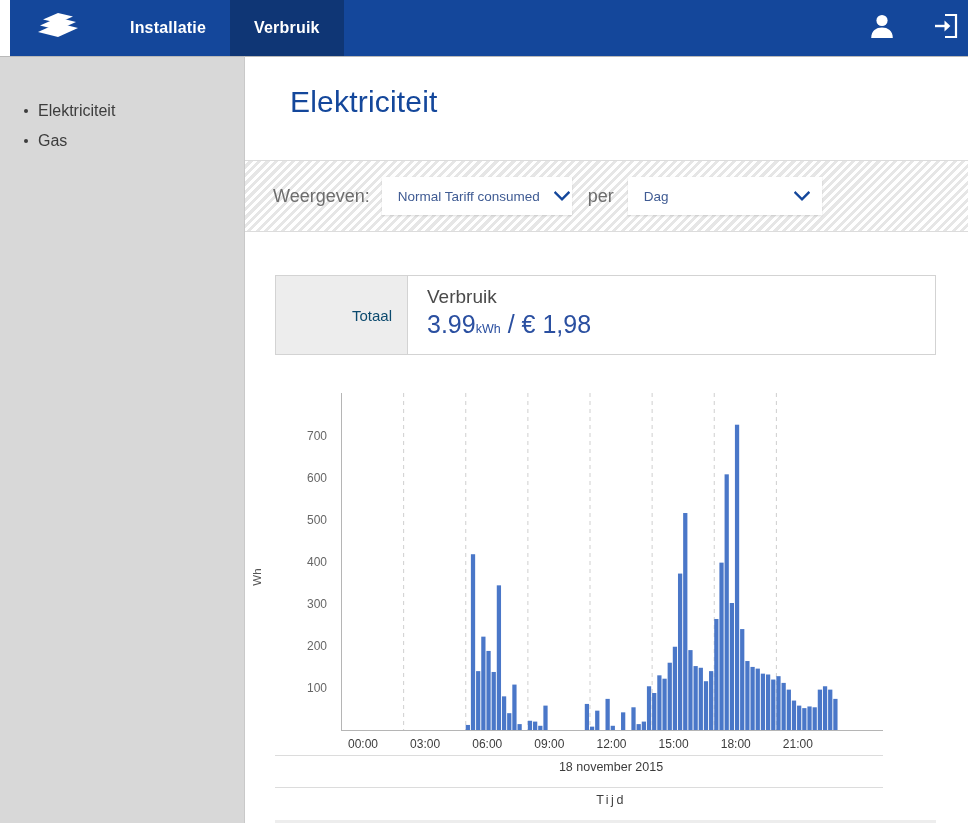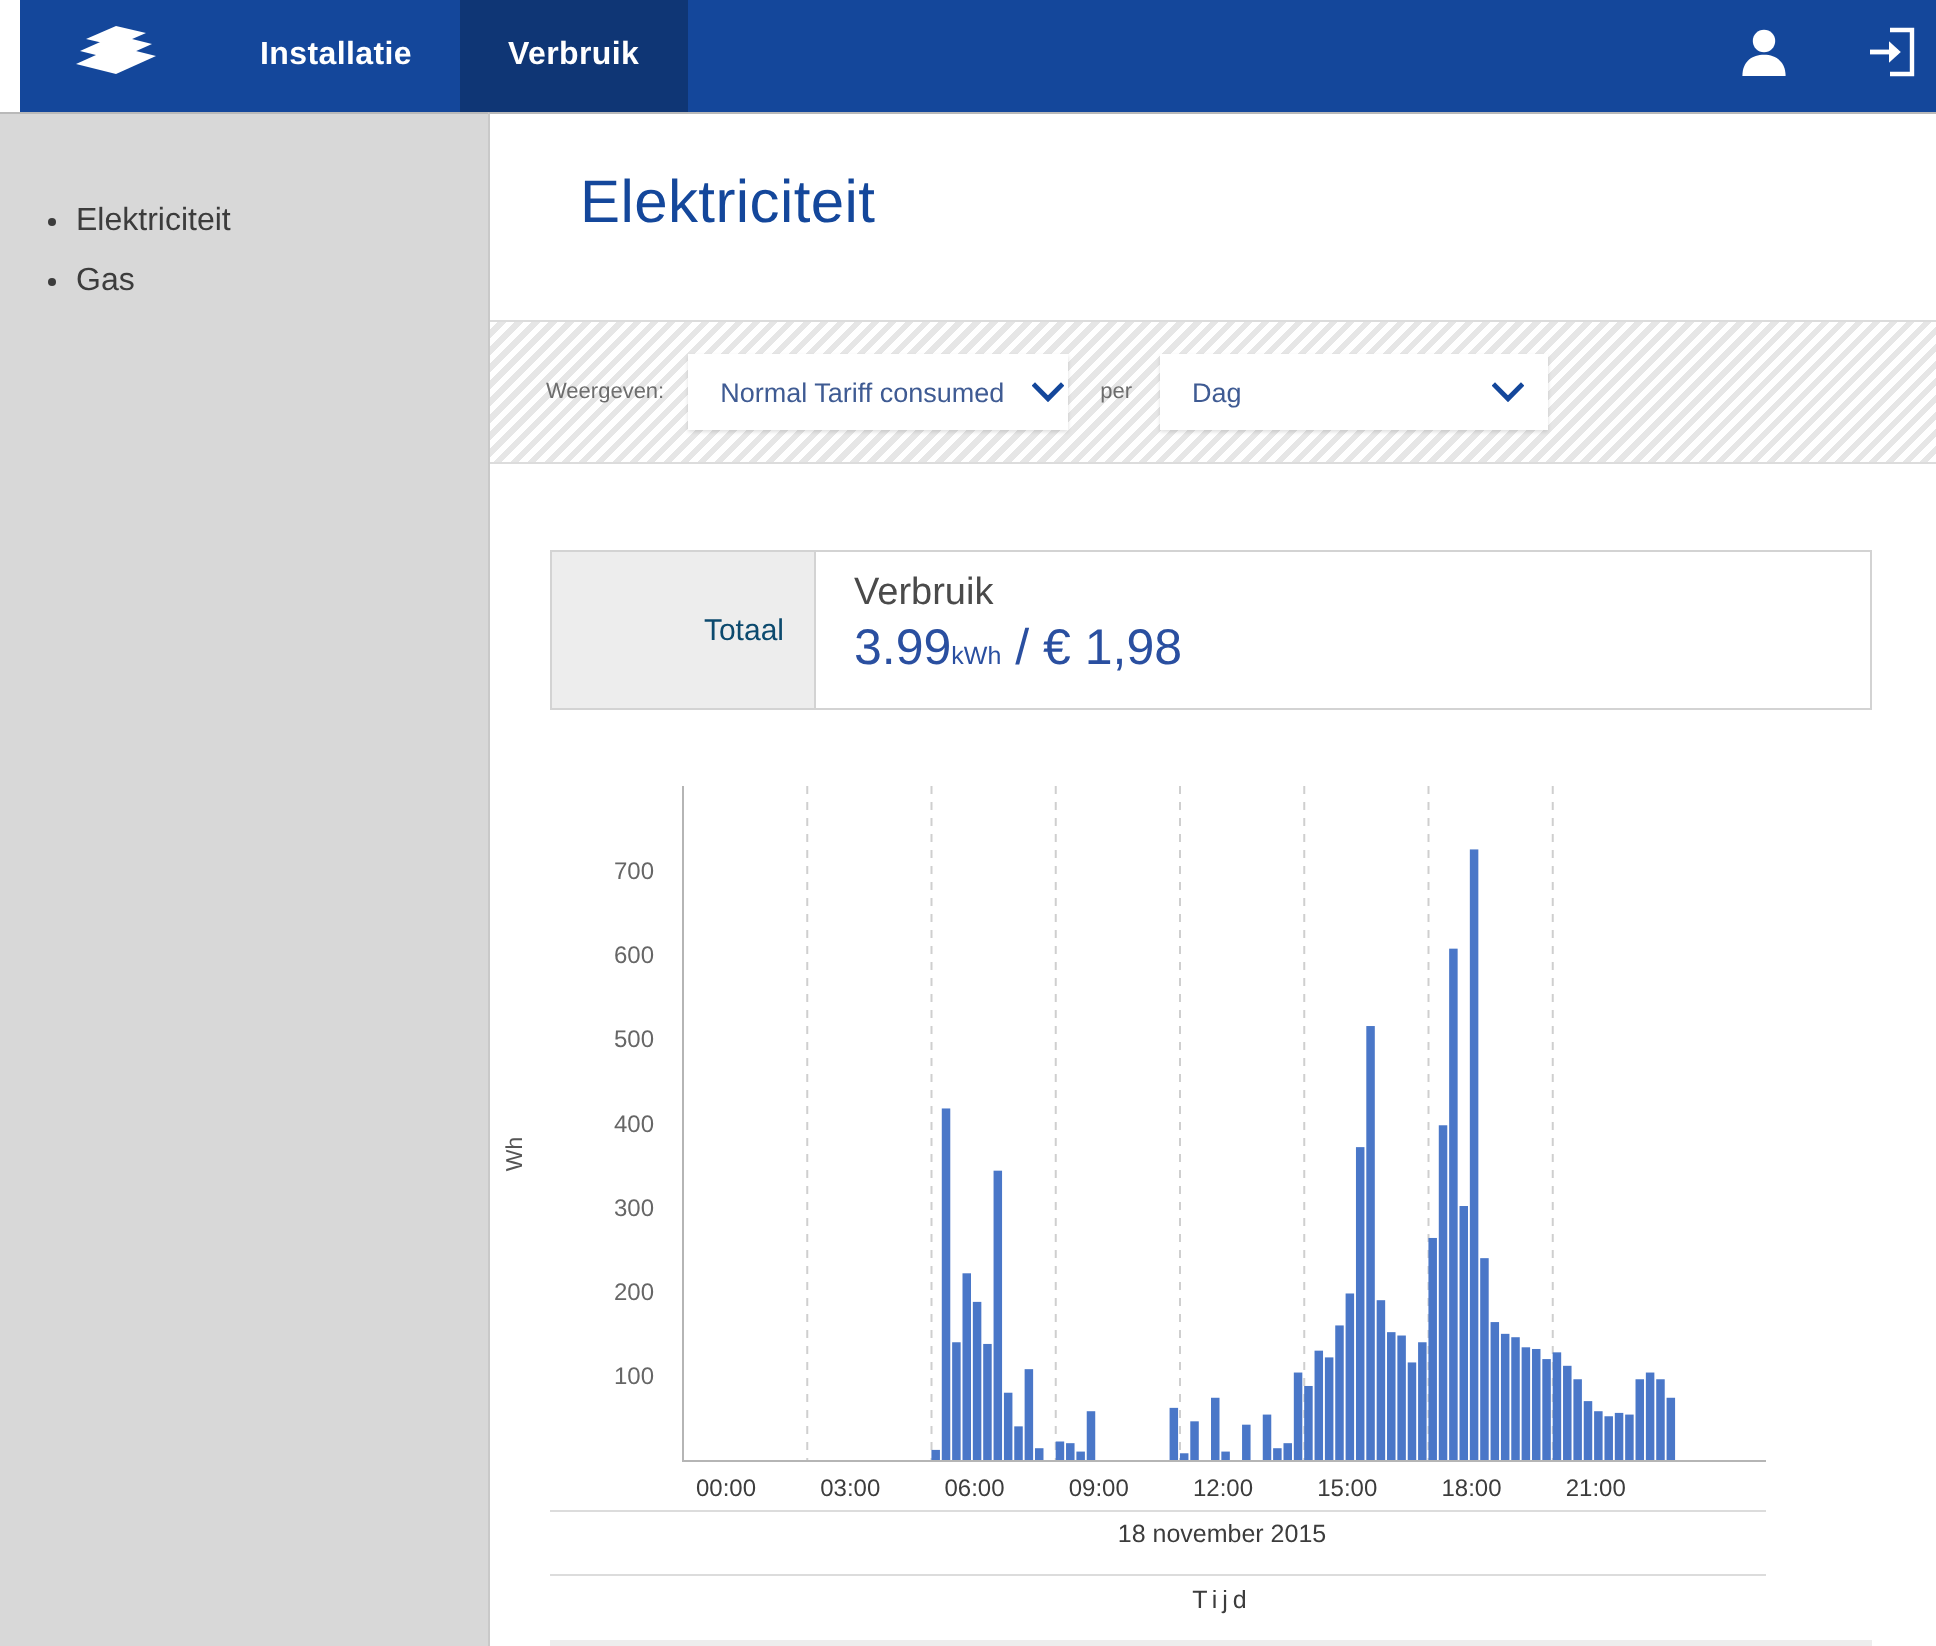--- a/index.html
+++ b/index.html
@@ -90,21 +90,21 @@
     background-image: repeating-linear-gradient(
       -45deg,
       #ffffff 0px, #ffffff 3px,
       #e6e6e6 3px, #e6e6e6 6px);
     border-top: 1px solid #dcdcdc;
     border-bottom: 1px solid #dcdcdc;
     display: flex; align-items: center;
     padding-left: 28px;
   }
   .filter-label {
-    font-size: 11px; color: #6d6d6d;
+    font-size: 18px; color: #6d6d6d;
     margin-right: 12px; white-space: nowrap;
   }
   .select-box {
     background: #ffffff;
     border: none;
     box-shadow: 0 1px 2px rgba(0,0,0,.13);
     height: 38px;
     display: flex; align-items: center;
     justify-content: space-between;
     padding: 0 12px 0 16px;

